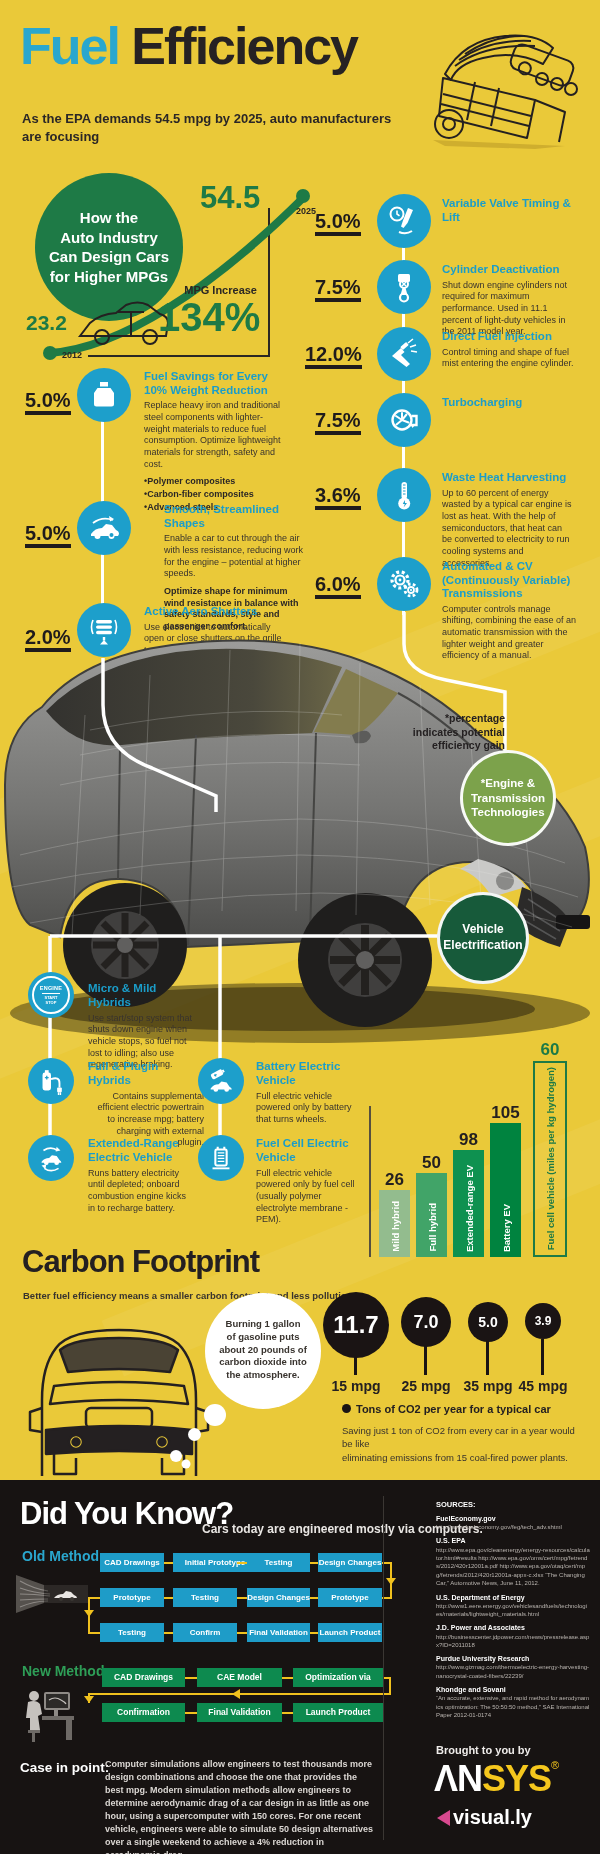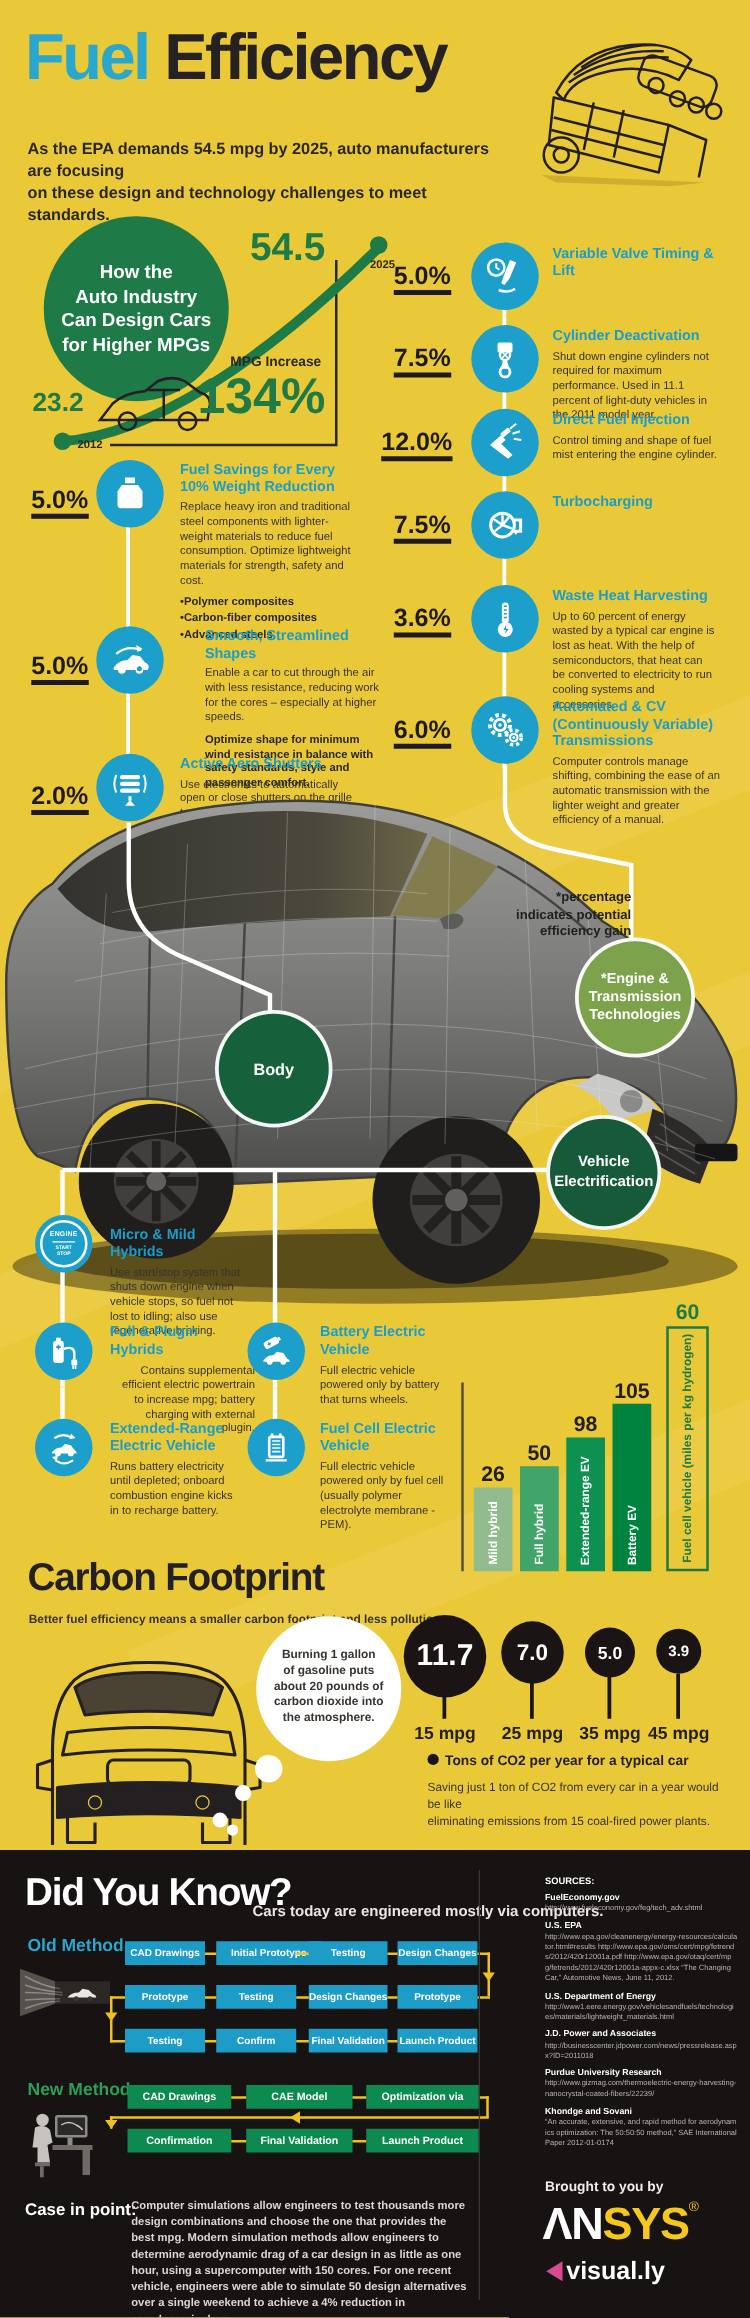--- a/index.html
+++ b/index.html
@@ -60,21 +60,20 @@
 
   <div class="streak" style="left:-150px;top:660px;width:1000px;height:70px;"></div>
   <div class="streak" style="left:-100px;top:860px;width:1000px;height:55px;"></div>
   <div class="streak" style="left:80px;top:1150px;width:900px;height:60px;"></div>
 
   <div class="abs h-title">
     <span class="acc">Fuel</span><span class="rest"> Efficiency</span>
   </div>
   <div class="abs h-sub">
     <div>As the EPA demands 54.5 mpg by 2025, auto manufacturers are focusing</div>
-    <div>on these design and technology challenges to meet standards.</div>
   </div>
 
   <svg class="abs" style="left:415px;top:22px;" width="175" height="128" viewBox="0 0 175 128">
     <g stroke="#242021" stroke-width="2" fill="none" stroke-linejoin="round">
       <path d="M30,52 Q48,18 90,14 Q122,11 138,26 L128,42 Q100,28 68,36 Q42,42 36,58 Z"></path>
       <path d="M40,44 Q70,22 120,24"></path>
         <path d="M44,38 Q74,17 116,19"></path>
         <path d="M50,32 Q78,13 110,14"></path>
       <rect x="96" y="30" width="62" height="26" rx="8" transform="rotate(20 127 43)"></rect>
       <circle cx="112" cy="52" r="6" transform="rotate(20 127 43)"></circle>
@@ -246,21 +245,21 @@
     <span class="cyc cyc-54" style="left:52px;top:-2px;">
       <svg width="34" height="34" viewBox="0 0 34 34">
           <path d="M4 23q4-6 11-6l4-4 6 1 4 5q3 1 3 4l-1 2h-3.5a3 3 0 0 1-6 0h-8a3 3 0 0 1-6 0H4z" fill="#fff"></path>
           <circle cx="24.5" cy="24" r="2" fill="#1D9FCB"></circle>
           <path d="M6 12q9-7 20-3" stroke="#fff" stroke-width="1.8" fill="none"></path>
           <path d="M22 5l5 3-4 2.5z" fill="#fff"></path>
         </svg>
     </span>
     <div class="abs" style="left:119px;top:0;width:142px;margin-left:20px;">
       <div class="ttl">Smooth, Streamlined Shapes</div>
-      <div class="dsc">Enable a car to cut through the air with less resistance, reducing work for the cores – especially at higher speeds.</div>
+      <div class="dsc">Enable a car to cut through the air with less resistance, reducing work for the engine – potential at higher speeds.</div>
       <div class="dsc-b">Optimize shape for minimum wind resistance in balance with safety standards, style and passenger comfort.</div>
     </div>
   </div>
 
   <div class="abs" style="left:25px;top:605px;width:265px;">
     <span class="pct abs" style="left:0;top:22px;">2.0%</span>
     <span class="cyc cyc-54" style="left:52px;top:-2px;">
       <svg width="34" height="34" viewBox="0 0 34 34">
           <g fill="#fff">
             <rect x="9" y="7" width="16" height="3.4" rx="1.7"></rect>
@@ -346,23 +345,20 @@
   <div class="abs" style="left:400px;top:712px;width:105px;text-align:right;font-size:10.5px;font-weight:900;color:#242021;line-height:1.3;">
     <div>*percentage</div>
     <div>indicates potential</div>
     <div>efficiency gain</div>
   </div>
   <div class="carcircle" style="left:460px;top:750px;width:90px;height:90px;background:#7CA24B;font-size:11.5px;line-height:1.25;">
     <div>*Engine &amp;</div>
     <div>Transmission</div>
     <div>Technologies</div>
   </div>
-  <div class="carcircle" style="left:172px;top:808px;width:88px;height:88px;background:#17603C;font-size:13px;">
-    <div>Body</div>
-  </div>
   <div class="carcircle" style="left:437px;top:892px;width:86px;height:86px;background:#175A3A;font-size:12px;line-height:1.3;">
     <div>Vehicle</div>
     <div>Electrification</div>
   </div>
 
   <div class="abs" style="left:28px;top:972px;">
     <span class="cyc cyc-46" style="left:0;top:0;">
       <div style="width:34px;height:34px;border:2px solid #fff;border-radius:50%;display:flex;flex-direction:column;align-items:center;justify-content:center;color:#fff;text-align:center;">
         <div style="font-size:5.5px;font-weight:900;letter-spacing:.2px;">ENGINE</div>
         <div style="width:18px;height:1px;background:#fff;margin:1.5px 0;"></div>

